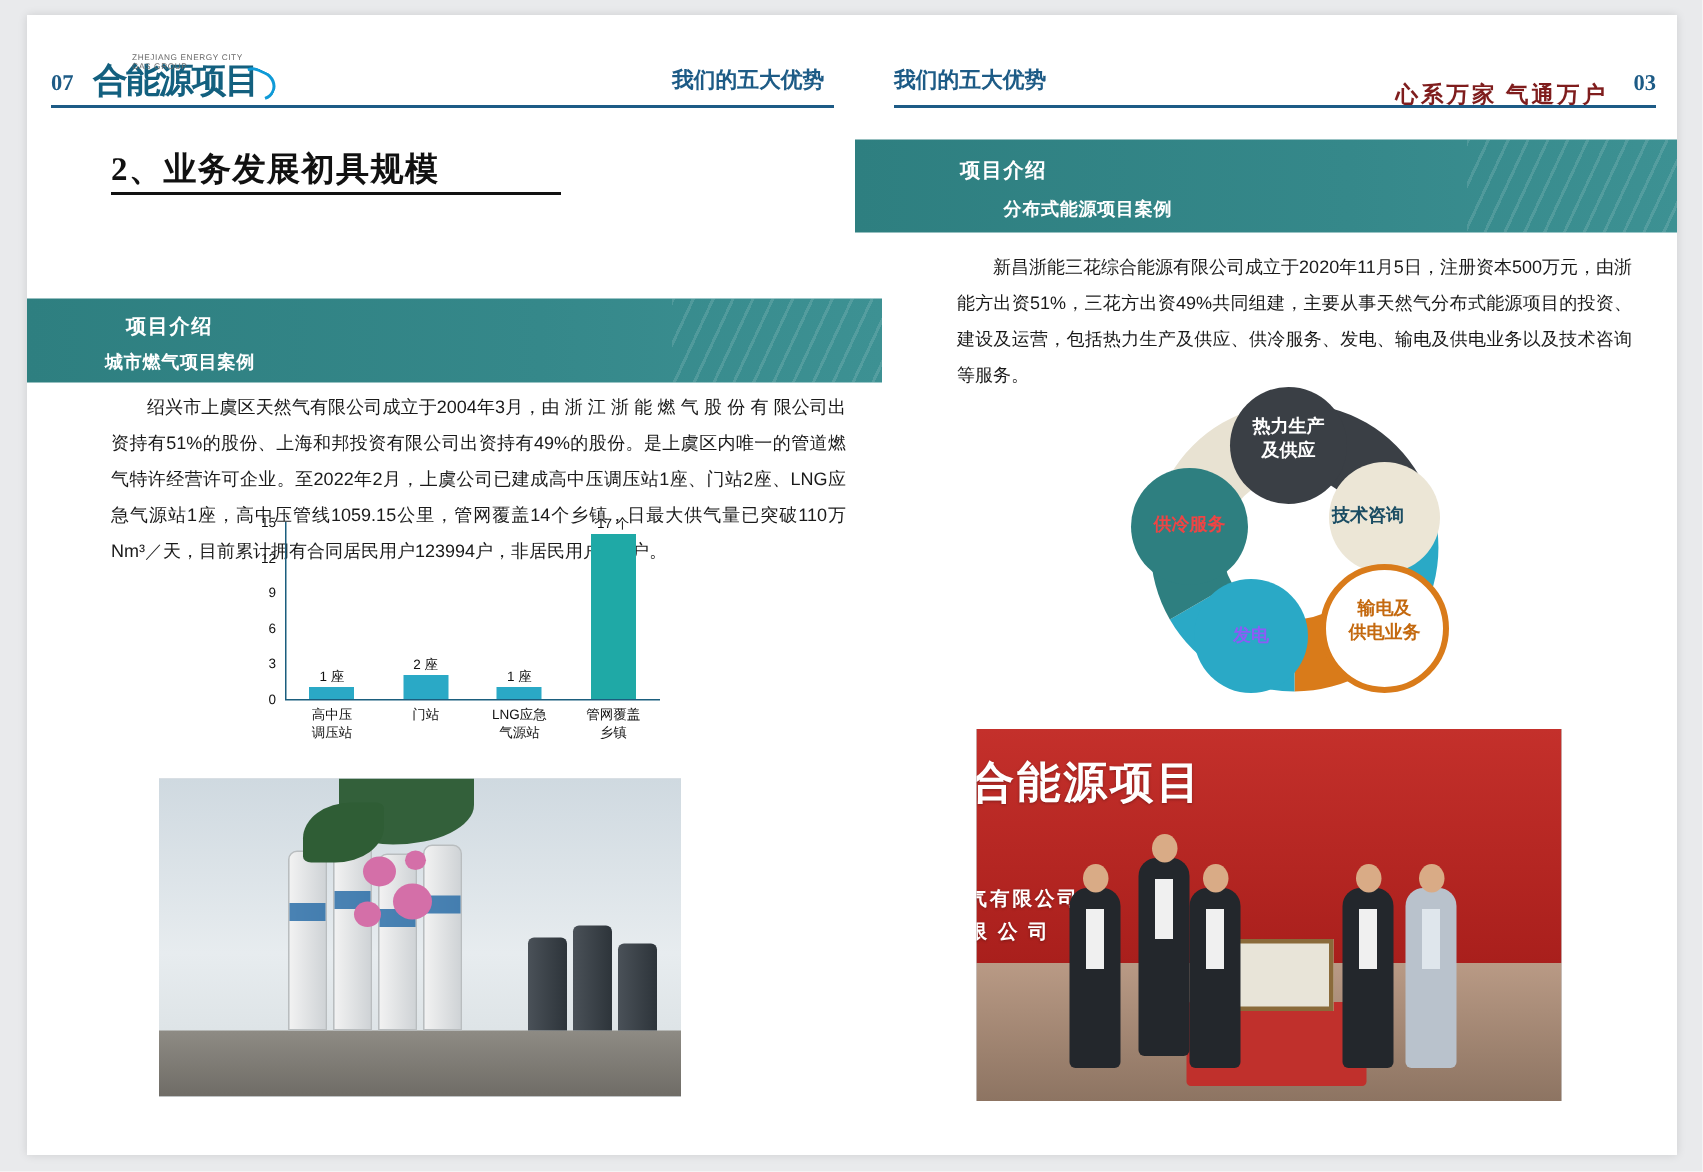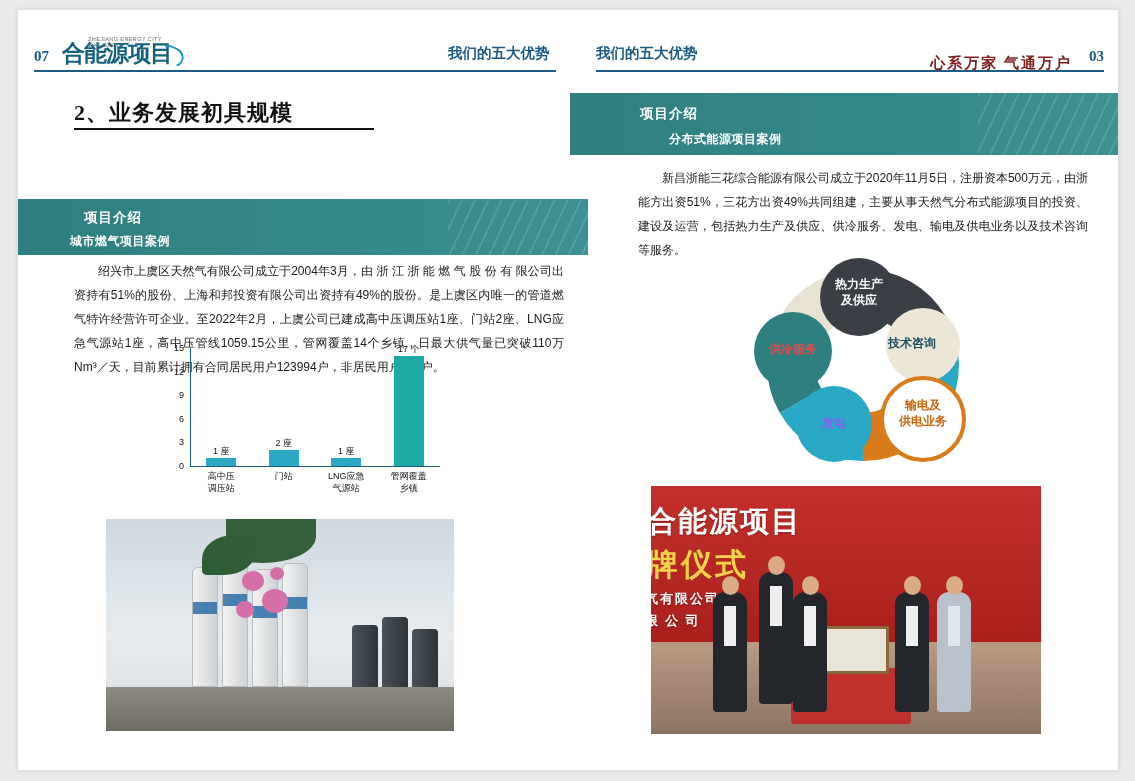--- a/index.html
+++ b/index.html
@@ -198,21 +198,20 @@
     <div class="seg-label" style="left:138px;top:85px;width:52px;color:#1b4d63;">技术咨询</div>
     <div class="seg-label" style="left:6px;top:91px;width:78px;color:#ef4444;">供冷服务</div>
     <div class="seg-label" style="left:48px;top:165px;width:76px;color:#8b5cf6;">发电</div>
     <div class="seg-label" style="left:134px;top:147px;width:82px;color:#c4690f;">输电及<br>供电业务</div>
   </div>
 
   <div class="photo photo-right">
     <div class="rp-bg"></div>
     <div class="rp-banner"></div>
     <div class="rp-text" style="left:-4px;top:16px;font-size:29px;letter-spacing:2px;">合能源项目</div>
-    <div class="rp-yellow" style="left:-4px;top:58px;font-size:31px;letter-spacing:3px;">牌仪式</div>
     <div class="rp-text" style="left:-6px;top:104px;font-size:13px;letter-spacing:2px;">气有限公司</div>
     <div class="rp-text" style="left:-6px;top:126px;font-size:13px;letter-spacing:2px;">限 公 司</div>
     <div class="rp-floor"></div>
     <div class="rp-redtable"></div>
     <div class="rp-plaque"></div>
     <div class="person" style="left:62px;">
         <span class="head"></span>
         <span class="shirt"></span>
       </div>
     <div class="person" style="left:108px;height:132px;bottom:30px;">

